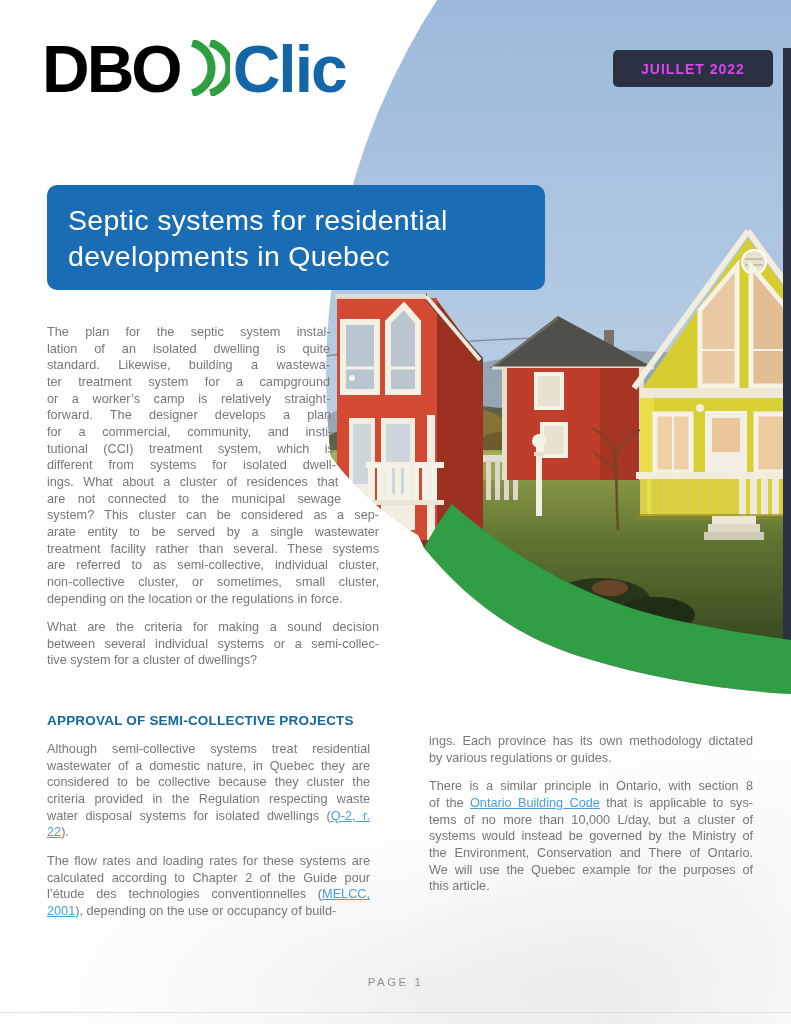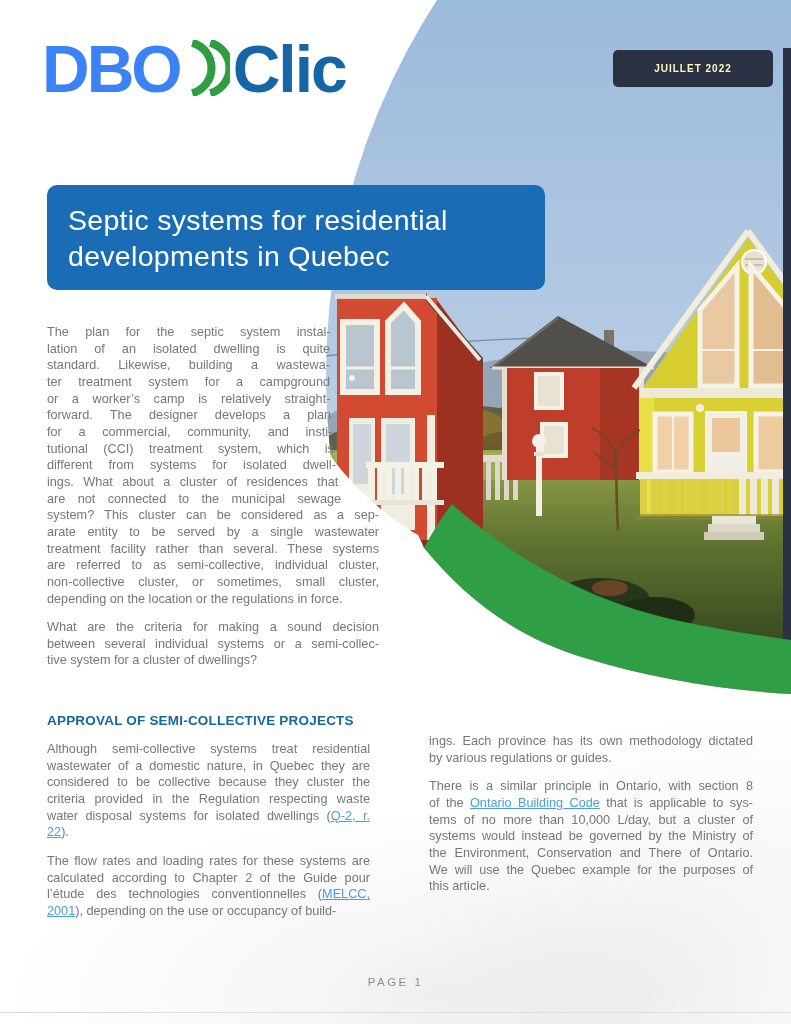--- a/index.html
+++ b/index.html
@@ -6,25 +6,25 @@
   .page{position:relative;width:791px;height:1024px;background:#ffffff;overflow:hidden;
         font-family:"Liberation Sans",sans-serif;margin:0 auto;}
   
   .page::before{content:"";position:absolute;inset:0;z-index:1;pointer-events:none;
     background:
       radial-gradient(ellipse 620px 270px at 54% 97%, rgba(130,130,142,0.10), transparent 68%),
       radial-gradient(ellipse 480px 240px at 92% 86%, rgba(130,130,142,0.07), transparent 70%),
       radial-gradient(ellipse 420px 200px at 78% 99%, rgba(130,130,142,0.08), transparent 70%);}
   .hero-svg{position:absolute;left:0;top:0;z-index:0;}
   .logo{position:absolute;left:42px;top:31px;z-index:2;white-space:nowrap;}
-  .logo .t1{font-size:66px;font-weight:bold;color:#3b82f6;letter-spacing:-3px;}
+  .logo .t1{font-size:66px;font-weight:bold;color:#000000;letter-spacing:-3px;}
   .logo .t2{font-size:66px;font-weight:bold;color:#1566a7;letter-spacing:-2px;}
   .logo svg{vertical-align:-4px;margin:0 3px 0 5px;}
   .badge{position:absolute;left:613px;top:50px;width:160px;height:37px;z-index:2;
-         background:#2a3142;border-radius:5px;color:#fef9c3;font-size:10px;font-weight:bold;
+         background:#2a3142;border-radius:5px;color:#d946ef;font-size:14px;font-weight:bold;
          letter-spacing:1px;display:flex;align-items:center;justify-content:center;}
   .title-box{position:absolute;left:47px;top:185px;width:498px;height:105px;z-index:2;
          background:#1a6db4;border-radius:10px;box-sizing:border-box;padding:17px 4px 0 21px;
          color:#ffffff;font-size:28.5px;line-height:36px;font-weight:400;letter-spacing:.3px;}
   .body-text{color:#76777b;font-size:12.7px;line-height:16.65px;z-index:2;}
   .intro{position:absolute;left:47px;top:324px;width:332px;}
   .wrapshape{float:right;width:60px;height:180px;shape-outside:circle(689px at 700px 43px);}
   .columns{position:absolute;left:47px;top:712px;width:706px;display:flex;gap:59px;}
   .col-left{width:332px;}
   .col-right{width:333px;padding-top:21px;}

